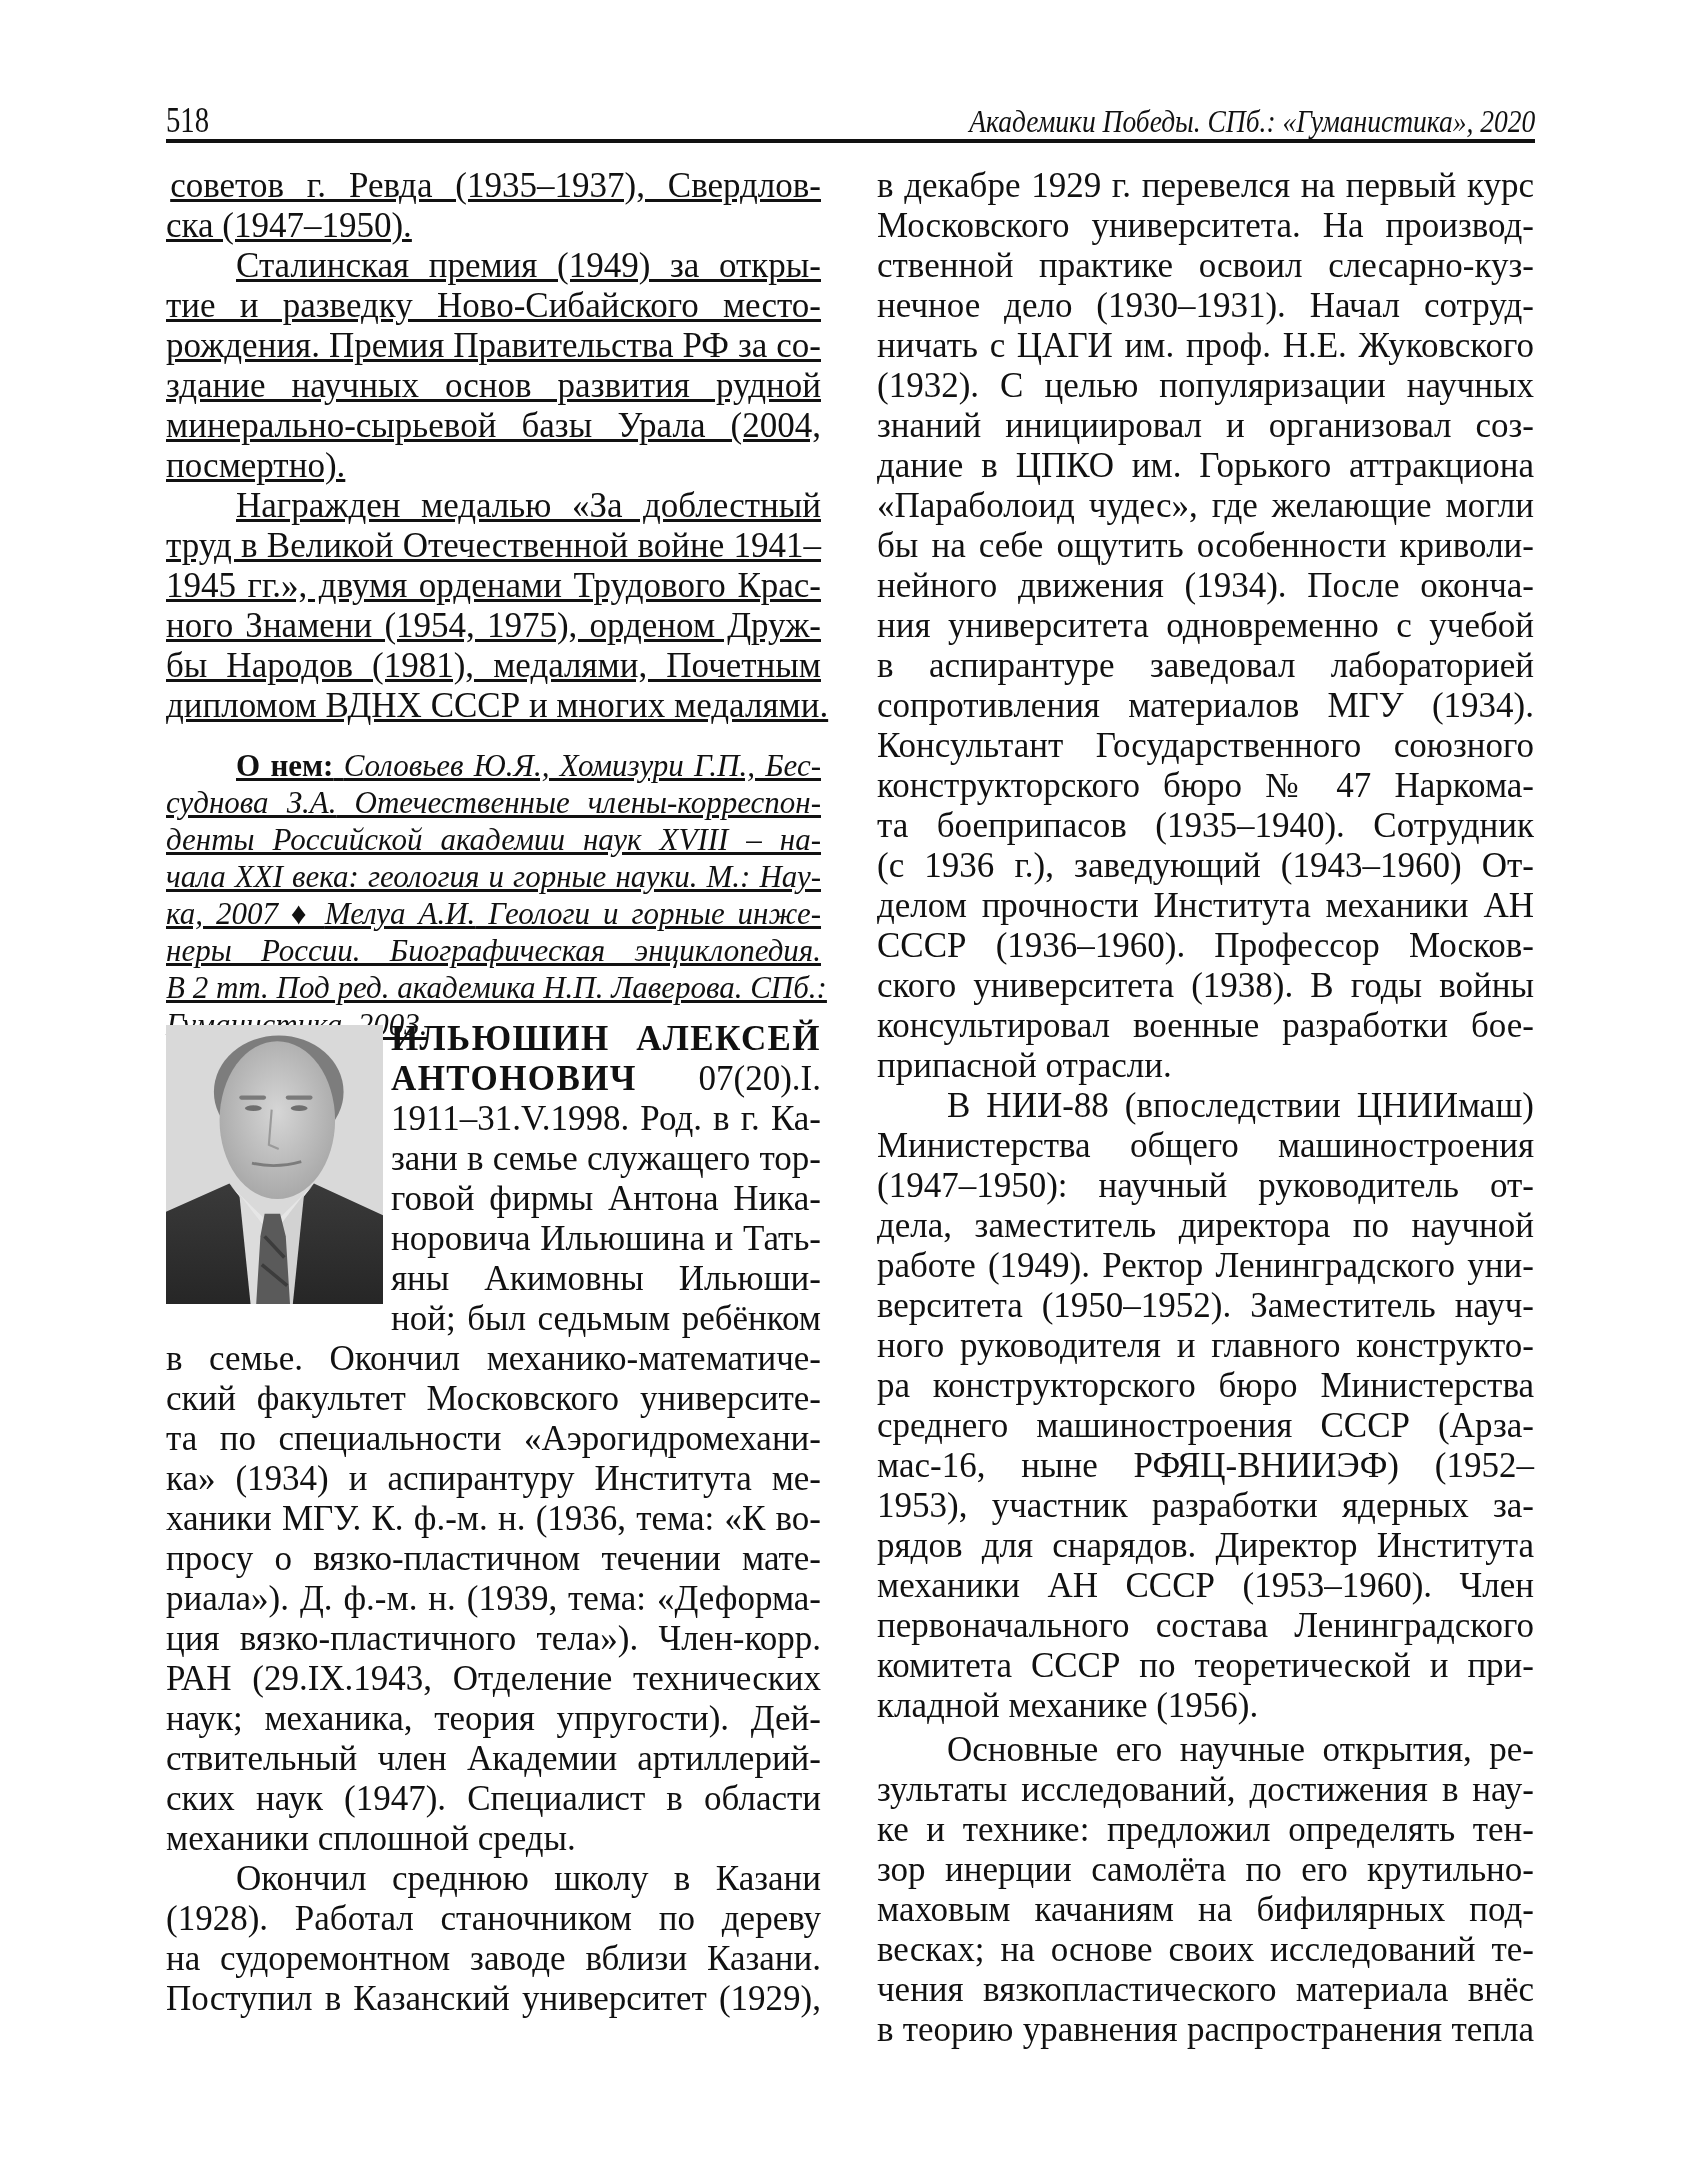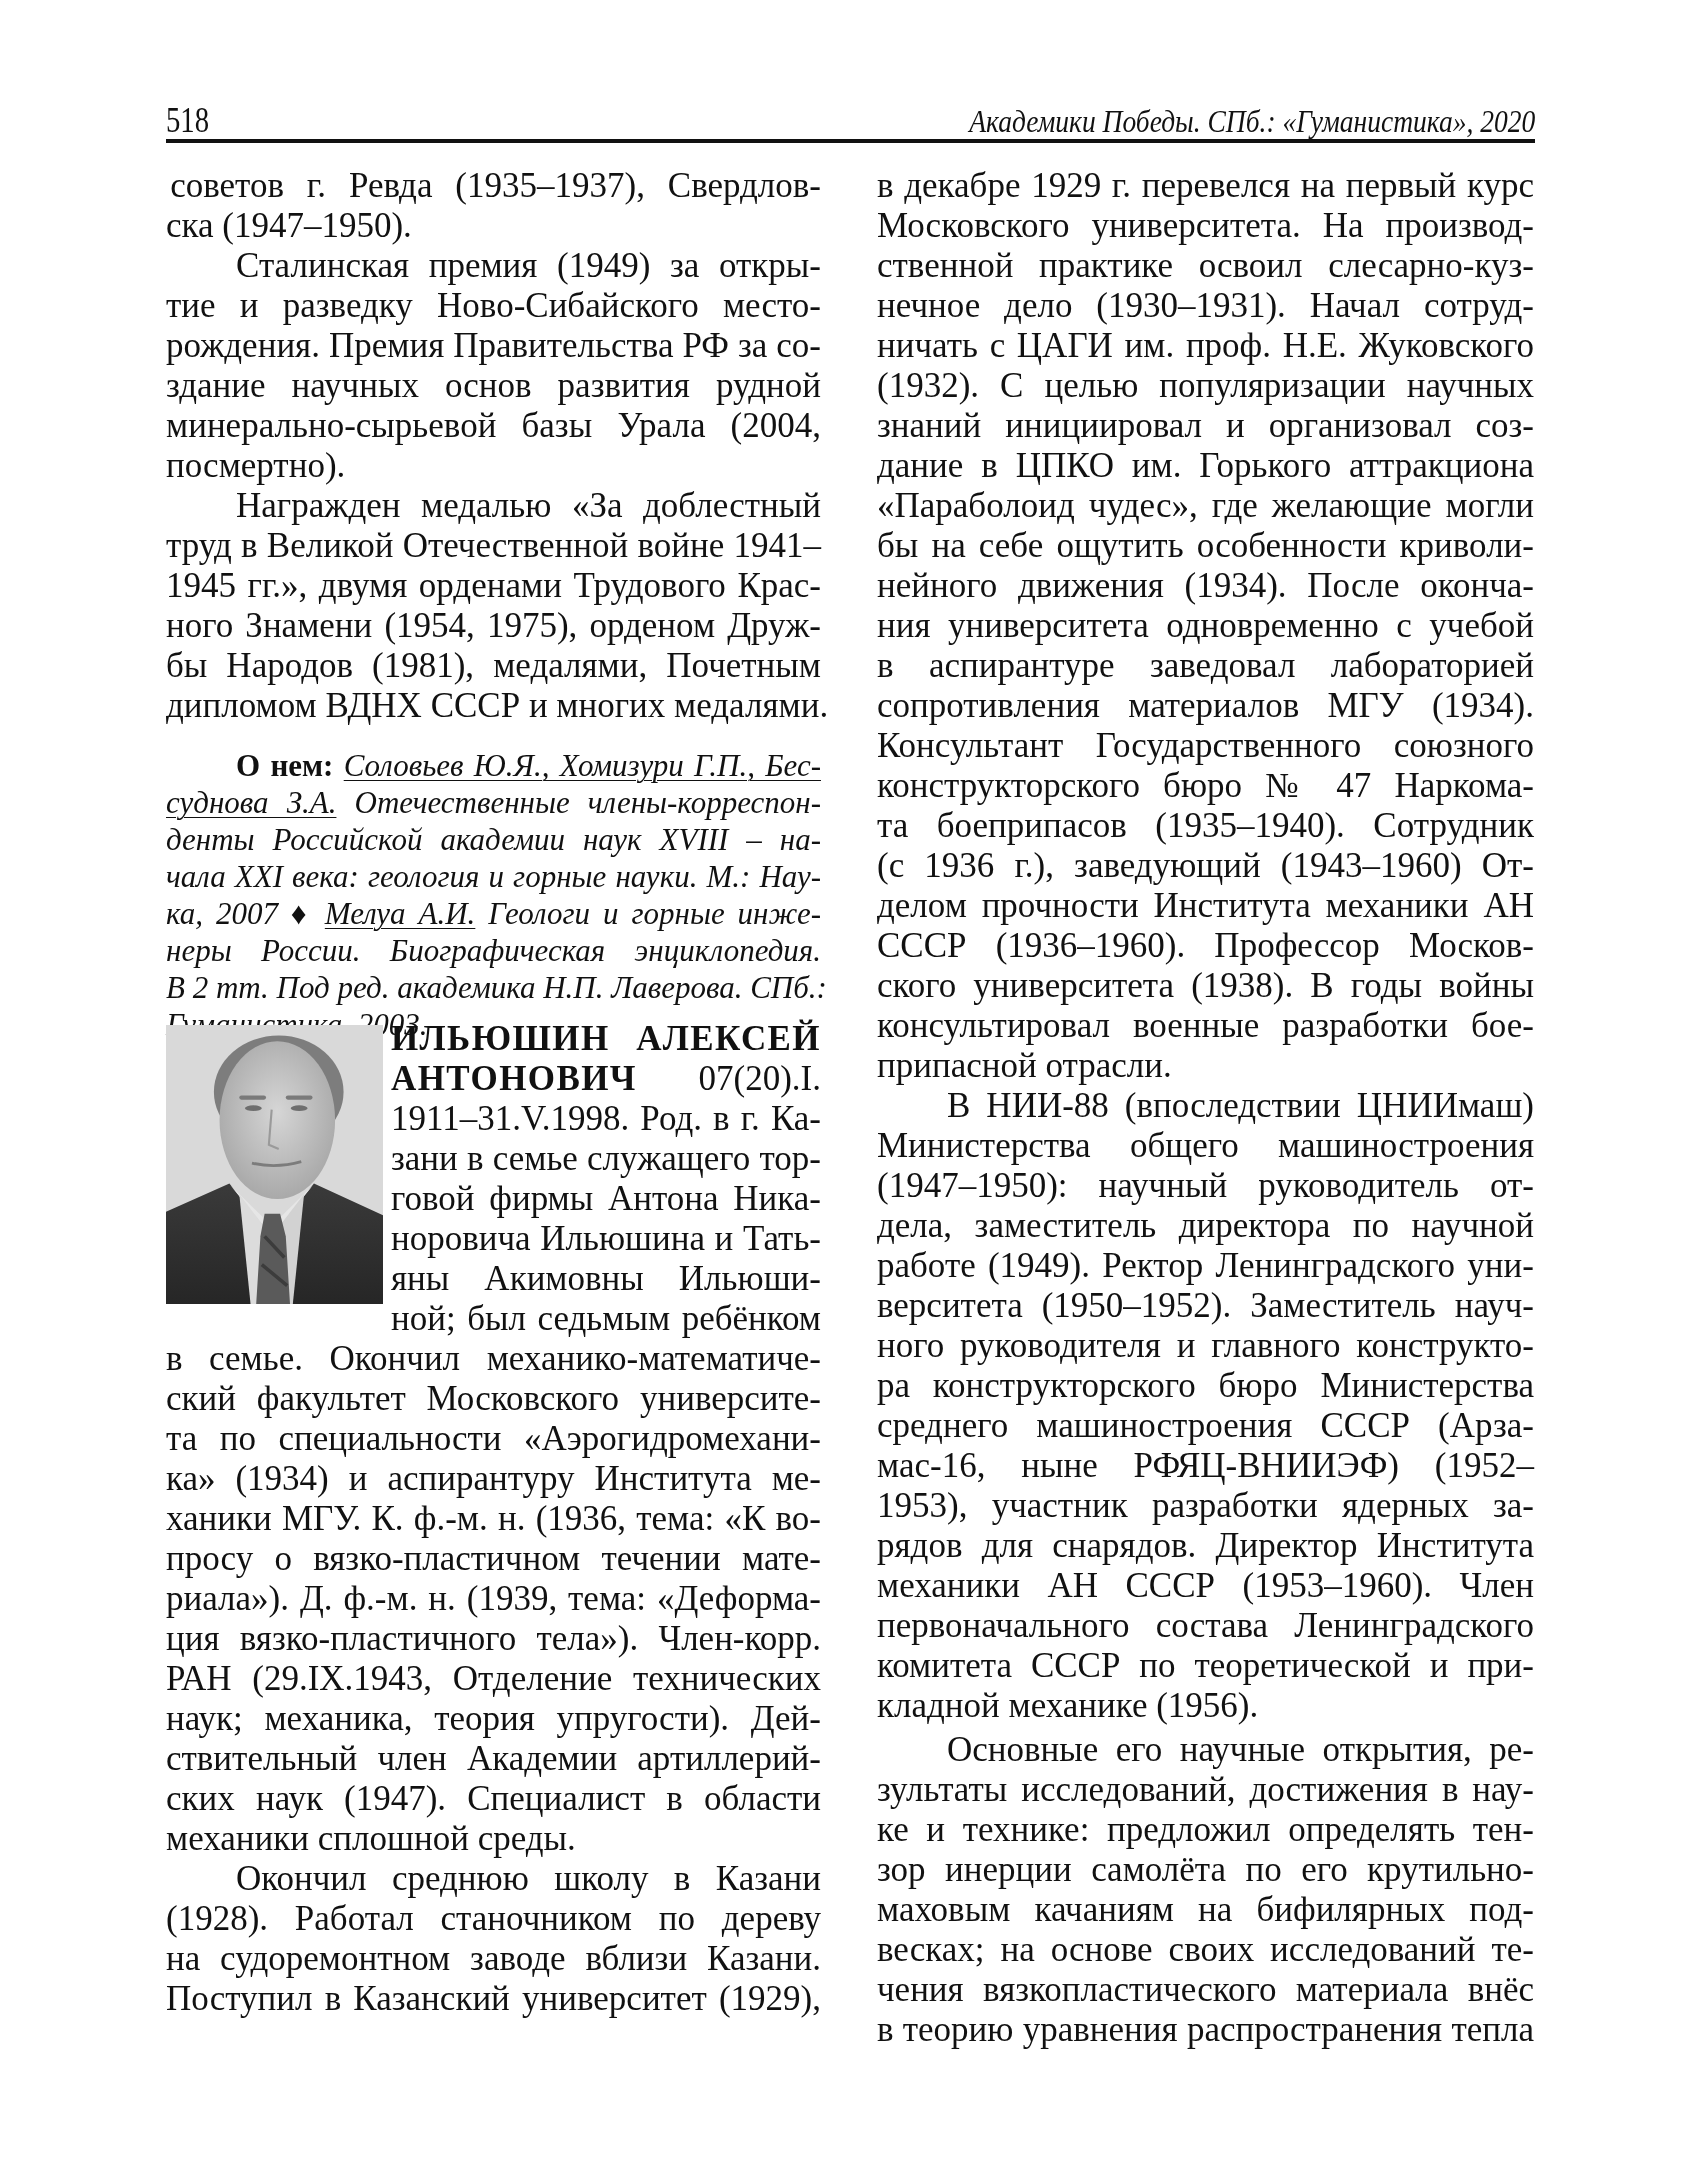--- a/index.html
+++ b/index.html
@@ -3,21 +3,21 @@
 <meta charset="utf-8">
 <style>
   html, body { margin:0; padding:0; background:#ffffff; }
   body { width:1704px; height:2161px; position:relative; overflow:hidden;
          font-family:"Liberation Serif","DejaVu Serif",serif; color:#111; }
   .header { position:absolute; left:166px; top:99px; width:1369px; height:44px; }
   .page-num { position:absolute; left:0; top:0; font-size:35px; line-height:44px; transform:scaleX(0.82); transform-origin:left center; }
   .running-title { position:absolute; right:0; top:0; font-size:32px; font-style:italic; line-height:44px; white-space:nowrap; transform:scaleX(0.86); transform-origin:right center; }
   .rule { position:absolute; left:166px; top:139px; width:1369px; height:3.5px; background:#111; }
   .col { position:absolute; top:166px; }
-  .col-left { left:166px; width:655px; }
+  .col-left { left:166px; width:655px;text-decoration:underline; }
   .col-right { left:877px; width:657px; }
   .ln { display:block; height:40px; line-height:40px; font-size:35px; white-space:nowrap;
         text-align:justify; text-align-last:justify; overflow:visible; }
   .ln.last { text-align-last:left; }
   .ln.indent { padding-left:70px; }
   .ln.small { font-size:31px; height:37px; line-height:37px; font-style:italic; }
   .ln.small b { font-style:normal; }
   .u { text-decoration:underline; text-decoration-thickness:1.4px; text-underline-offset:4.2px; }
   .bold { font-weight:bold; }
   .photo { position:absolute; left:166px; top:1025px; width:217px; height:279px; background:#d8d8d8; overflow:hidden; }

